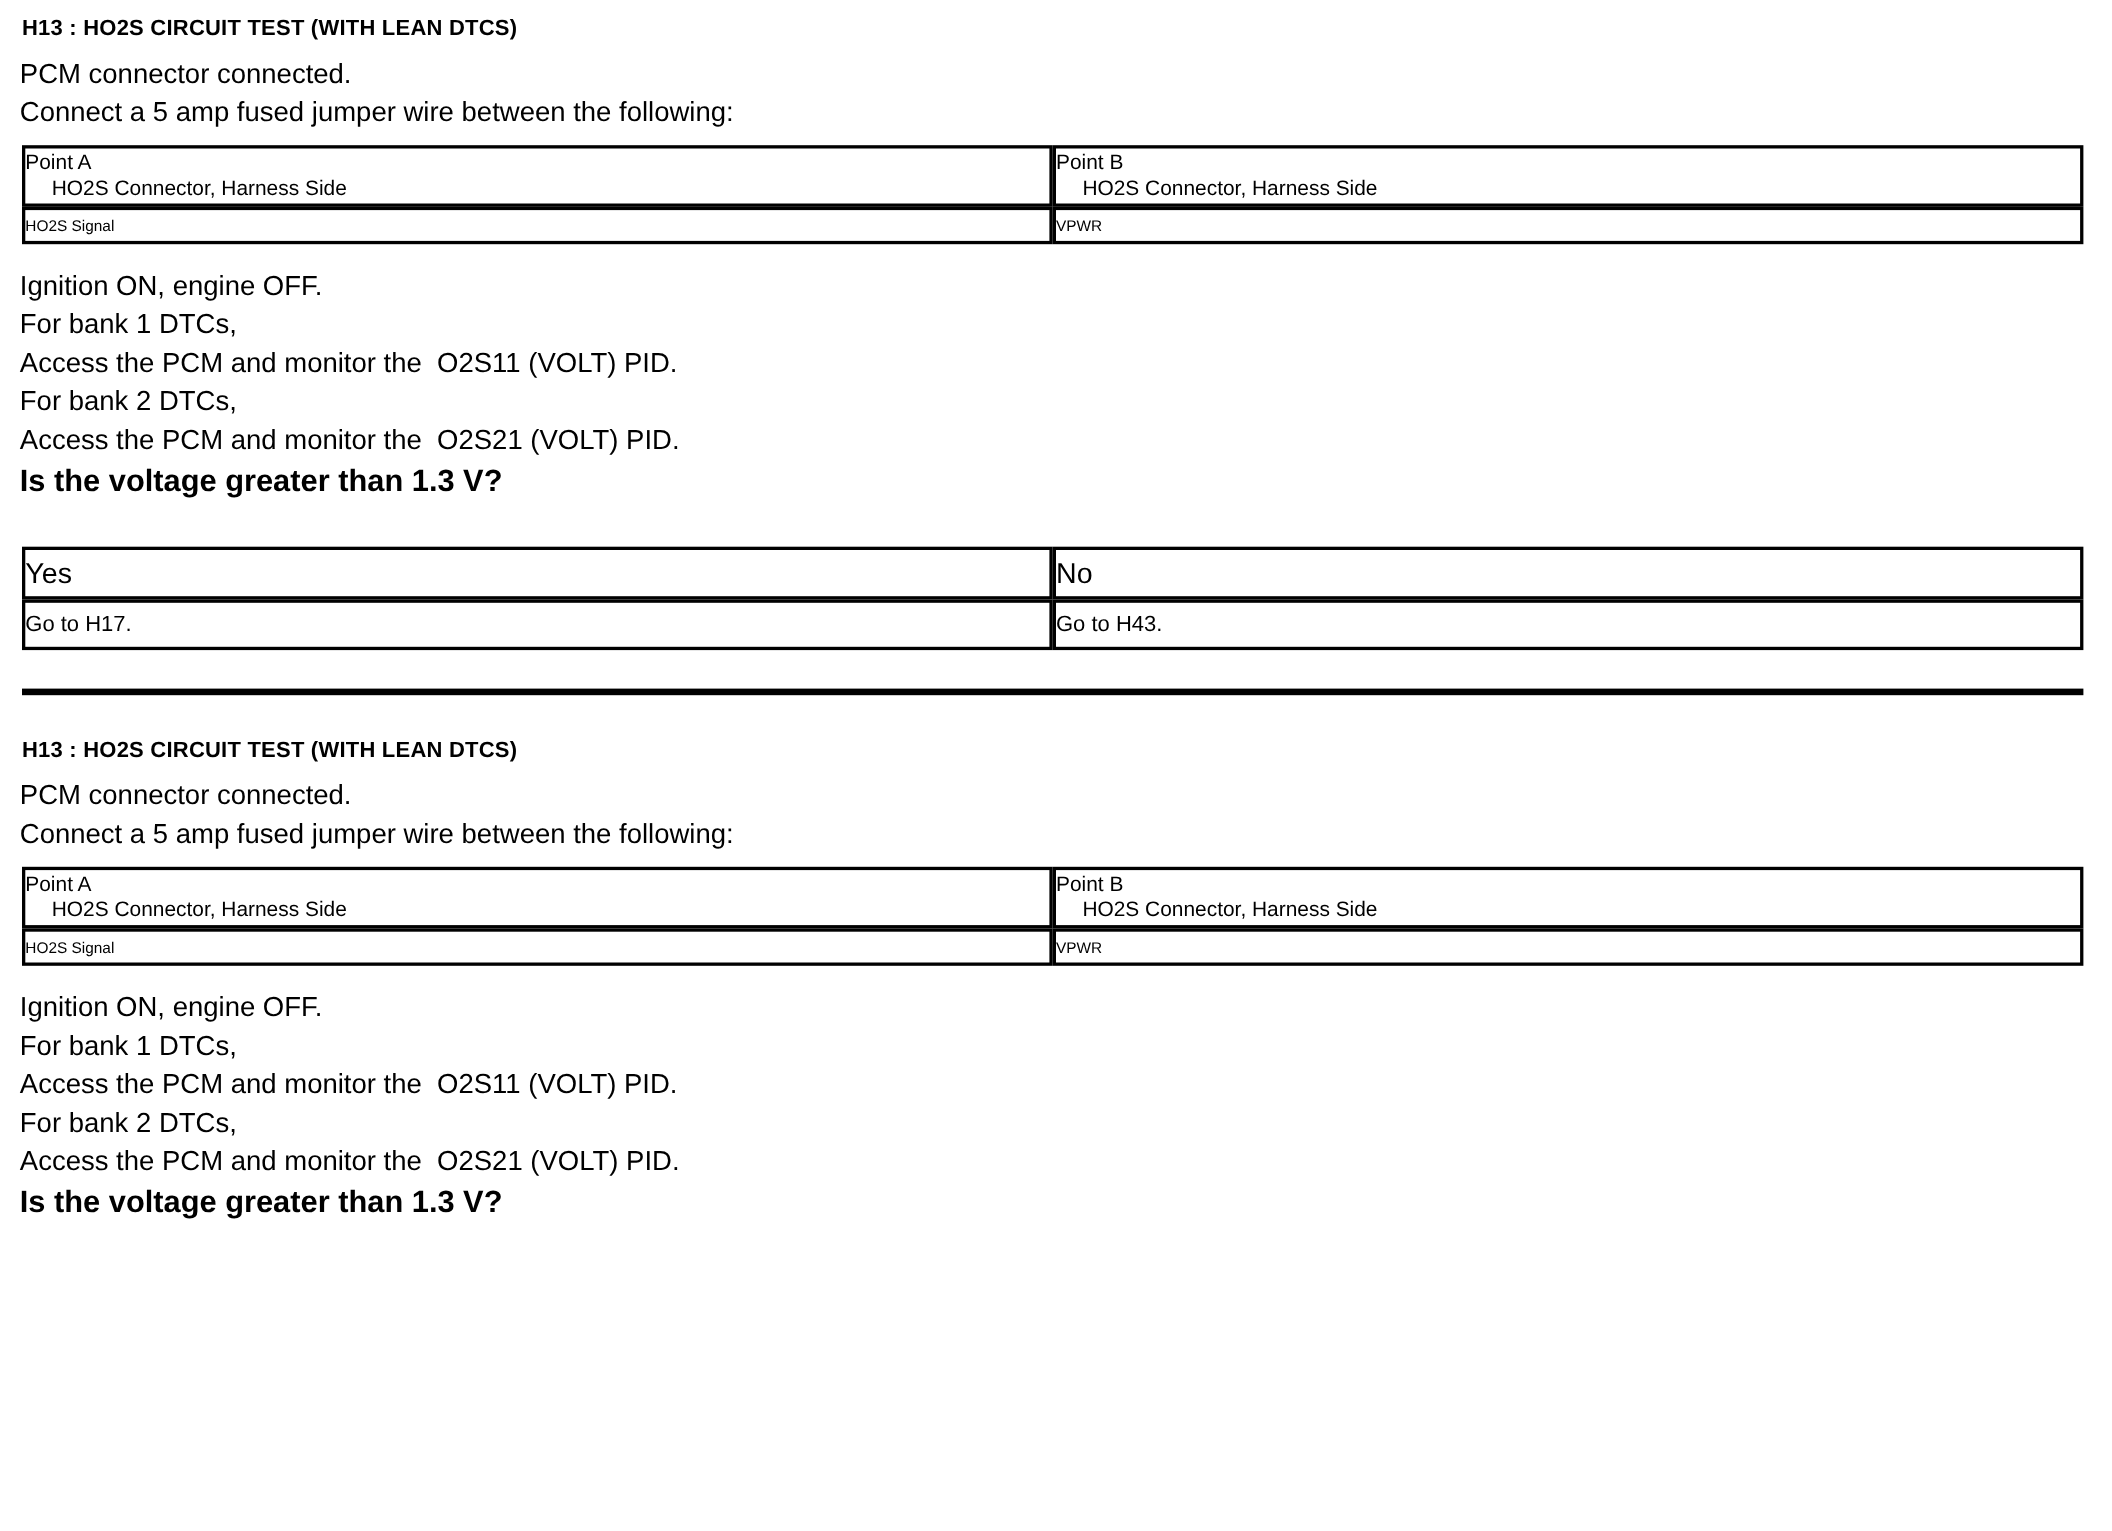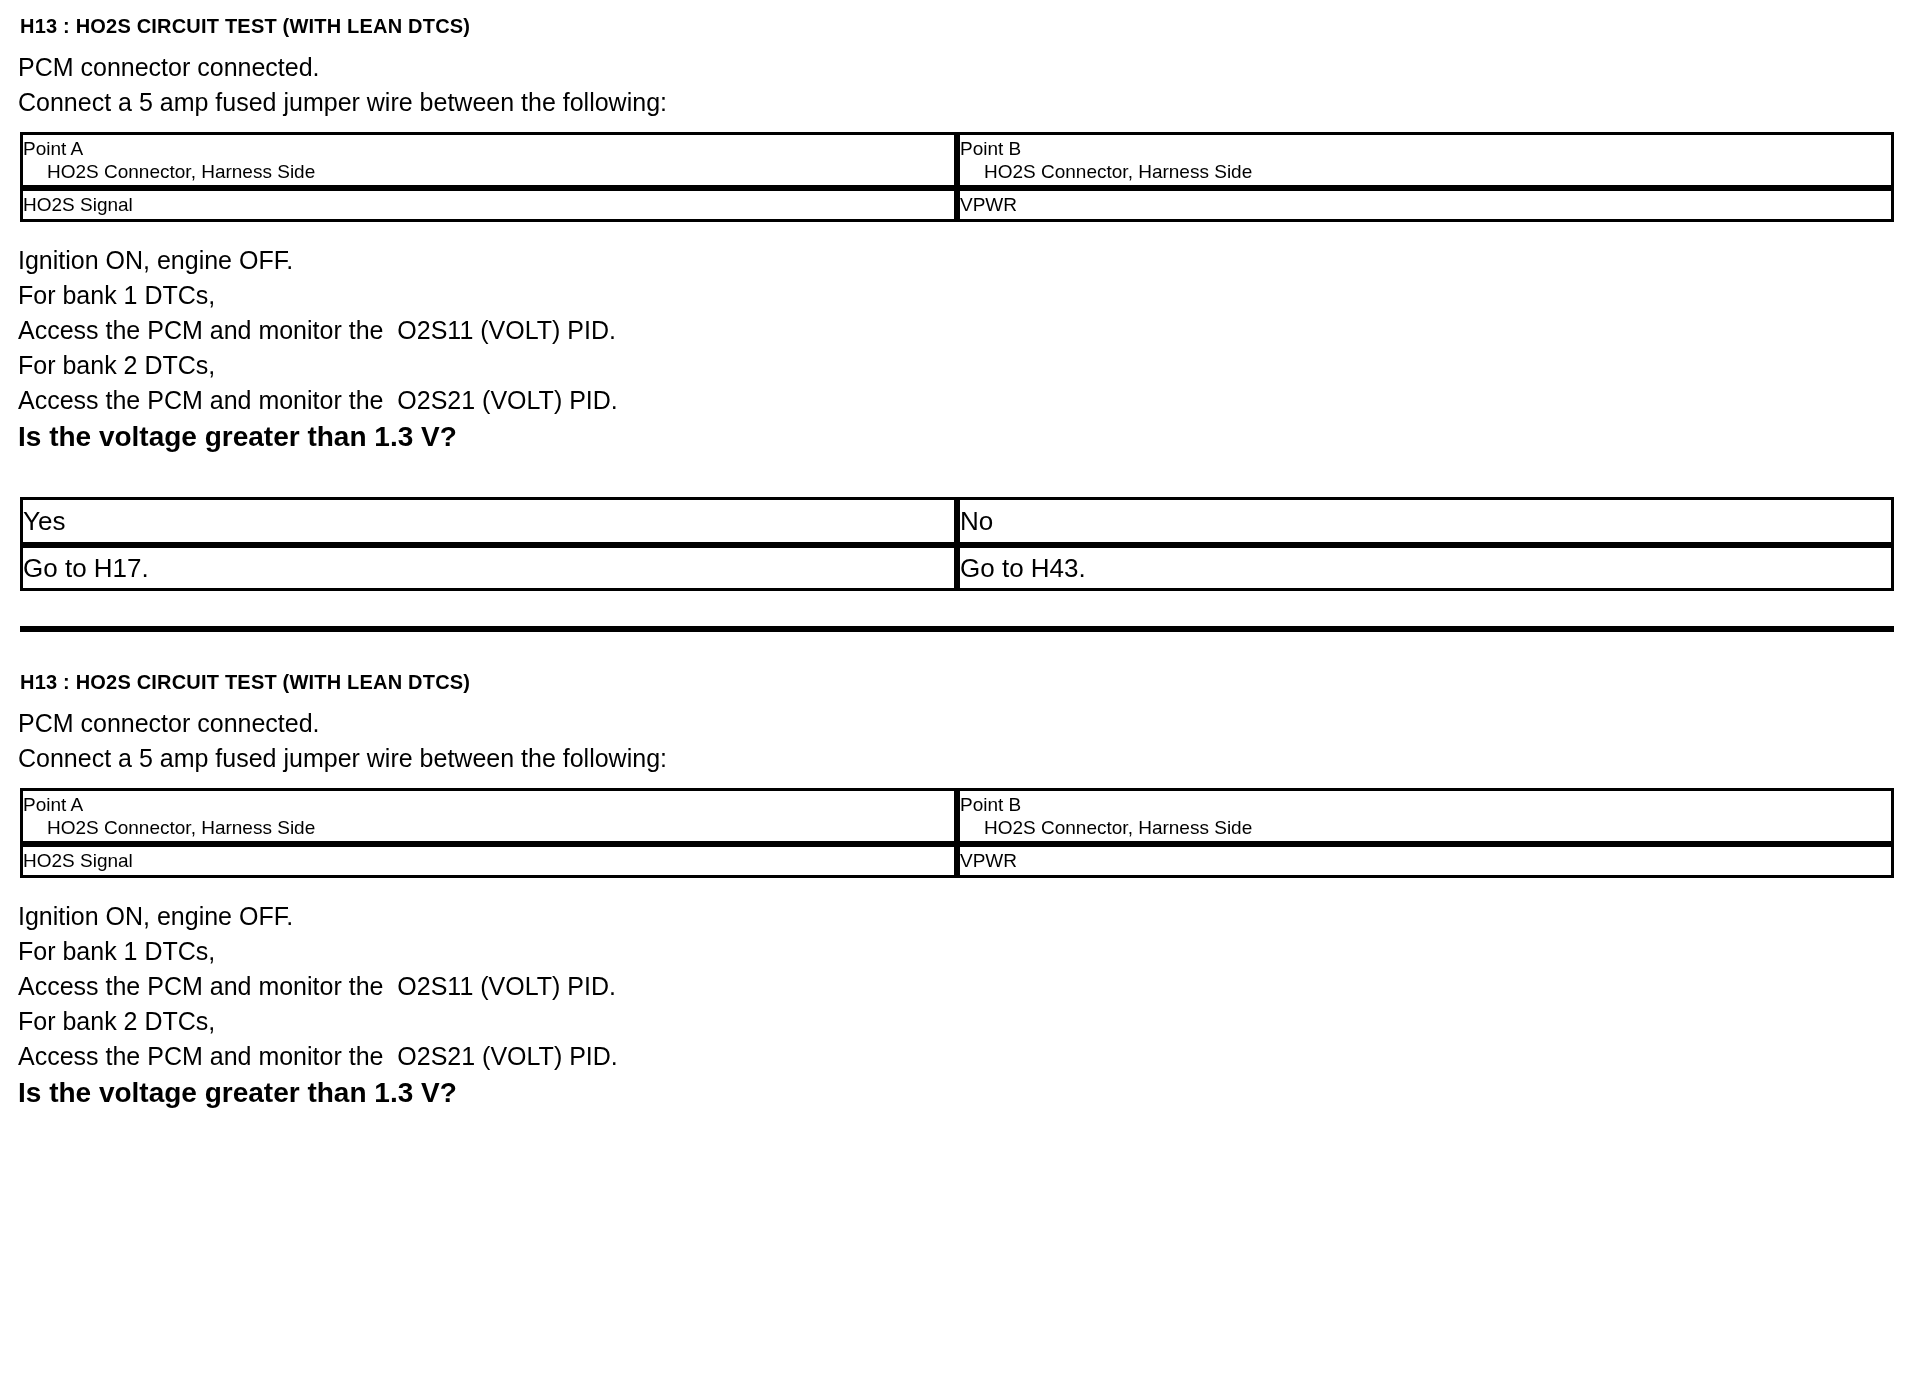--- a/index.html
+++ b/index.html
@@ -57,30 +57,30 @@
   }
   .pt-head {
     height: 50px;
     font-size: 19px;
     line-height: 1.22;
   }
   .pt-head .l1 { display: block; }
   .pt-head .l2 { display: block; margin-left: 24px; }
   .pt-val {
     height: 28px;
-    font-size: 19px;
+    font-size: 14px;
   }
   .yn-head {
     height: 42px;
     font-size: 26px;
     font-weight: normal;
   }
   .yn-val {
     height: 40px;
-    font-size: 26px;
+    font-size: 20px;
   }
   .divider {
     border: none;
     border-top: 6px solid #000000;
     margin: 35px 2px 0 2px;
     width: 1874px;
   }
   .bold-q {
     font-weight: bold;
     font-size: 28px;

